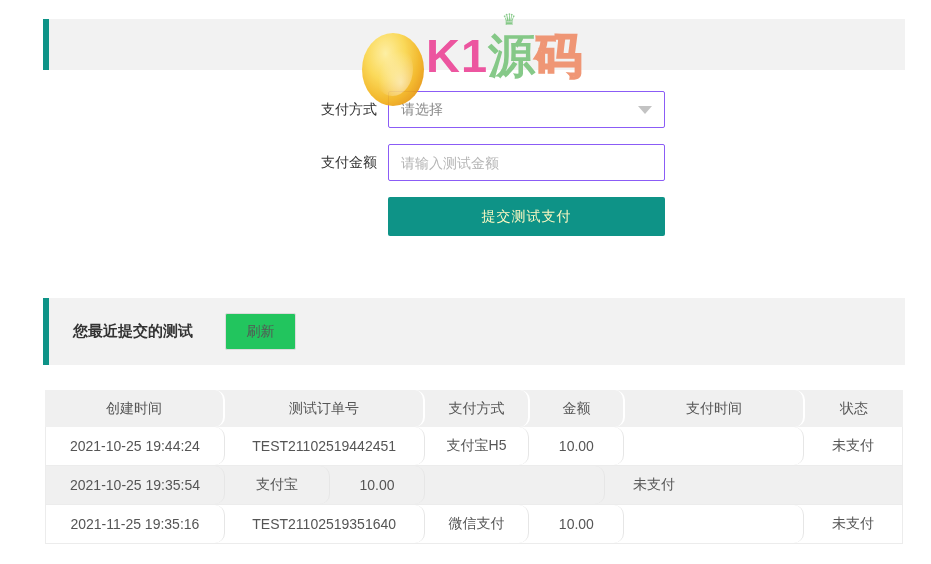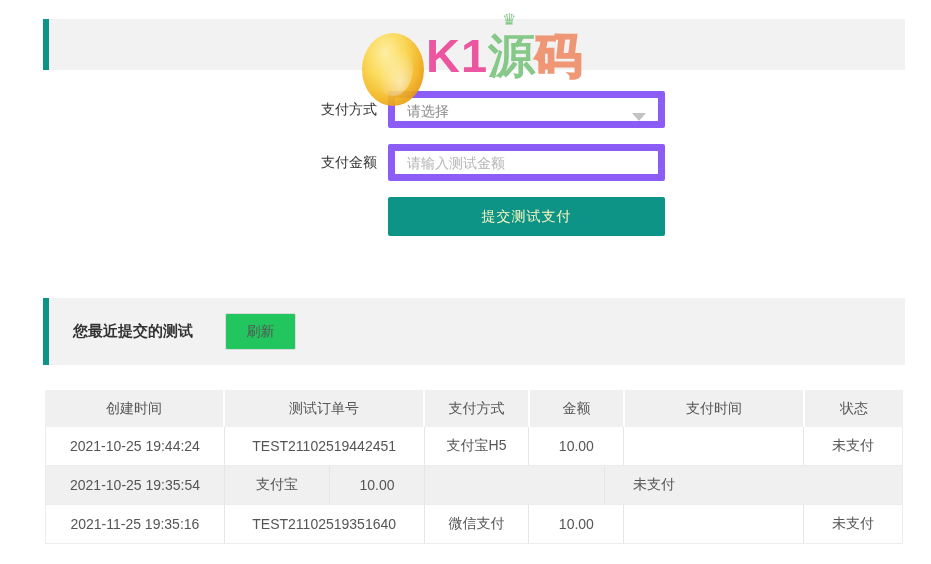--- a/index.html
+++ b/index.html
@@ -37,22 +37,22 @@
 
   
   .form-row { position: absolute; left: 0; width: 931px; }
   .row-method { top: 91px; }
   .row-amount { top: 144px; }
   .form-label {
     position: absolute; right: 554px; top: 10px; font-size: 14px; color: #333;
   }
   .field {
     position: absolute; left: 388px; width: 277px; height: 37px;
-    border: 7px solid #8b5cf6; background: #fff; border-radius: 2px;
-    font-size: 14px; display: flex; align-items: flex-end; padding: 0 12px;
+    border: 1px solid #8b5cf6; background: #fff; border-radius: 2px;
+    font-size: 14px; display: flex; align-items: center; padding: 0 12px;
   }
   .select-box { color: #8a8a8a; justify-content: space-between; cursor: pointer; }
   .caret {
     width: 0; height: 0; border-left: 7px solid transparent; border-right: 7px solid transparent;
     border-top: 8px solid #c3c3c3;
   }
   .amount-input { color: #555; }
   .amount-input::placeholder { color: #b5b5b5; opacity: 1; }
   input.field { padding: 0 12px; outline: none; }
   .submit-btn {
@@ -72,21 +72,21 @@
   
   .test-table { position: absolute; left: 45px; top: 390px; width: 858px; font-size: 14px; }
   .t-row { display: flex; width: 858px; }
   .t-head { background: #f0f0f0; height: 37px; color: #555; }
   .t-head .t-cell { border-right: 2px solid #fff; }
   .t-body-row { height: 39px; background: #fff; border-bottom: 1px solid #ececec; border-left: 1px solid #ececec; border-right: 1px solid #ececec; color: #555; }
   .t-body-row.striped { background: #f0f0f0; }
   .t-body-row .t-cell { border-right: 1px solid #e6e6e6; }
   .t-cell {
     display: flex; align-items: center; justify-content: center;
-    overflow: hidden; white-space: nowrap; height: 100%;
+    overflow: hidden; white-space: nowrap; height: 100%; border-radius: 10px;
   }
   .t-cell:last-child { border-right: none !important; }
   .c0 { width: 180px; } .c1 { width: 200px; } .c2 { width: 105px; }
   .c3 { width: 95px; } .c4 { width: 180px; } .c5 { width: 98px; }
   .t-body-row .c0 { width: 179px; } 
 </style>
 </head>
 <body>
 
 <div class="banner banner-top"></div>

